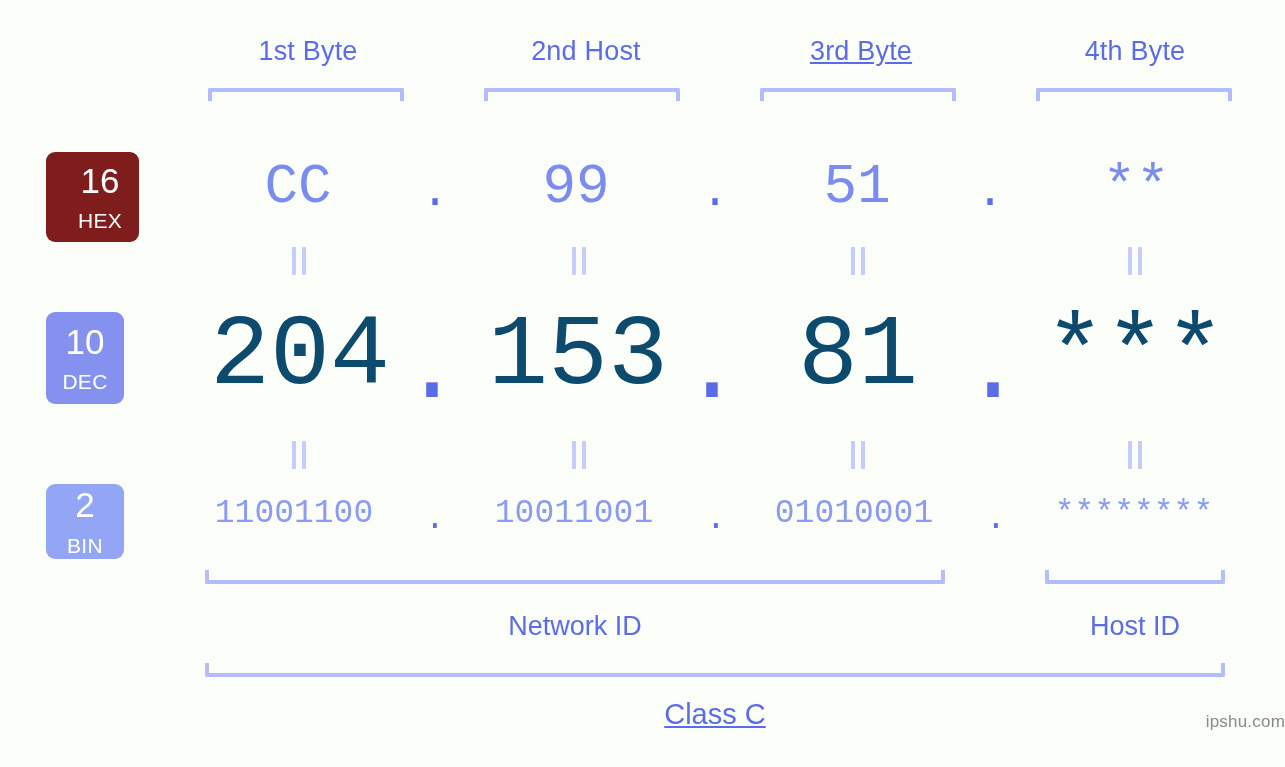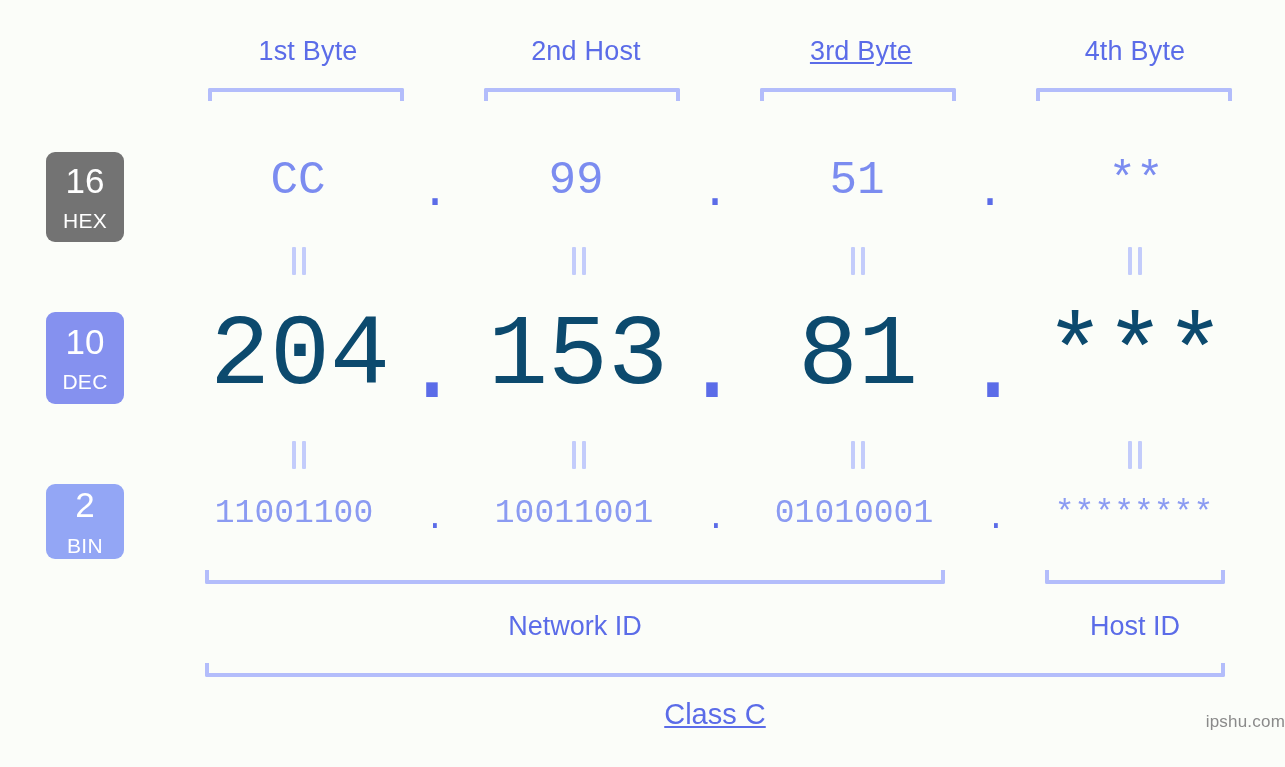--- a/index.html
+++ b/index.html
@@ -73,21 +73,21 @@
     font-size: 35px;
     font-weight: 400;
     line-height: 1.02;
   }
   .badge .unit {
     font-size: 21px;
     font-weight: 400;
     margin-top: 12px;
     letter-spacing: .3px;
   }
-  #badge-hex { top: 152px; height: 90px; background: #737373; }
+  #badge-hex { top: 152px; height: 90px; background: #7f1d1d; padding-left: 15px; }
   #badge-dec { top: 312px; height: 92px; background: #8591ef; }
   #badge-bin { top: 484px; height: 75px; background: #93a6f5; }
 
   
   .row {
     position: absolute;
     left: 0;
     width: 1285px;
     height: 0;
   }
@@ -100,21 +100,21 @@
   .dot {
     position: absolute;
     text-align: center;
     white-space: nowrap;
     font-family: "Liberation Mono", monospace;
     color: #5b6ce8;
   }
 
   
   #row-hex { top: 155px; }
-  #row-hex .cell { font-size: 46px; color: #7b8cf0; top: 0; }
+  #row-hex .cell { font-size: 56px; color: #7b8cf0; top: 0; }
   #row-hex .dot  { font-size: 46px; top: 12px; }
 
   
   #row-dec { top: 300px; }
   #row-dec .cell { font-size: 100px; color: #0c4a6e; top: 0; }
   #row-dec .dot  { font-size: 100px; top: 14px; }
 
   
   #row-bin { top: 495px; }
   #row-bin .cell { font-size: 33px; color: #8b9bf2; top: 0; }

